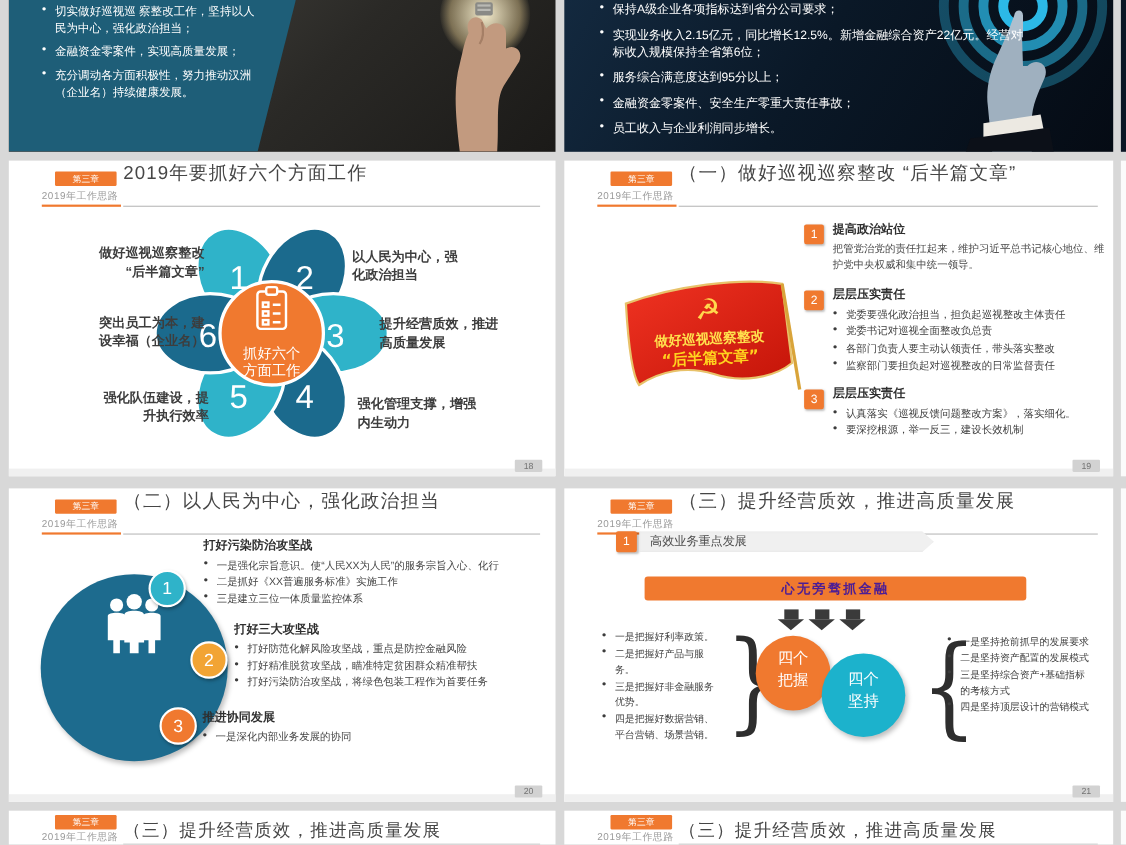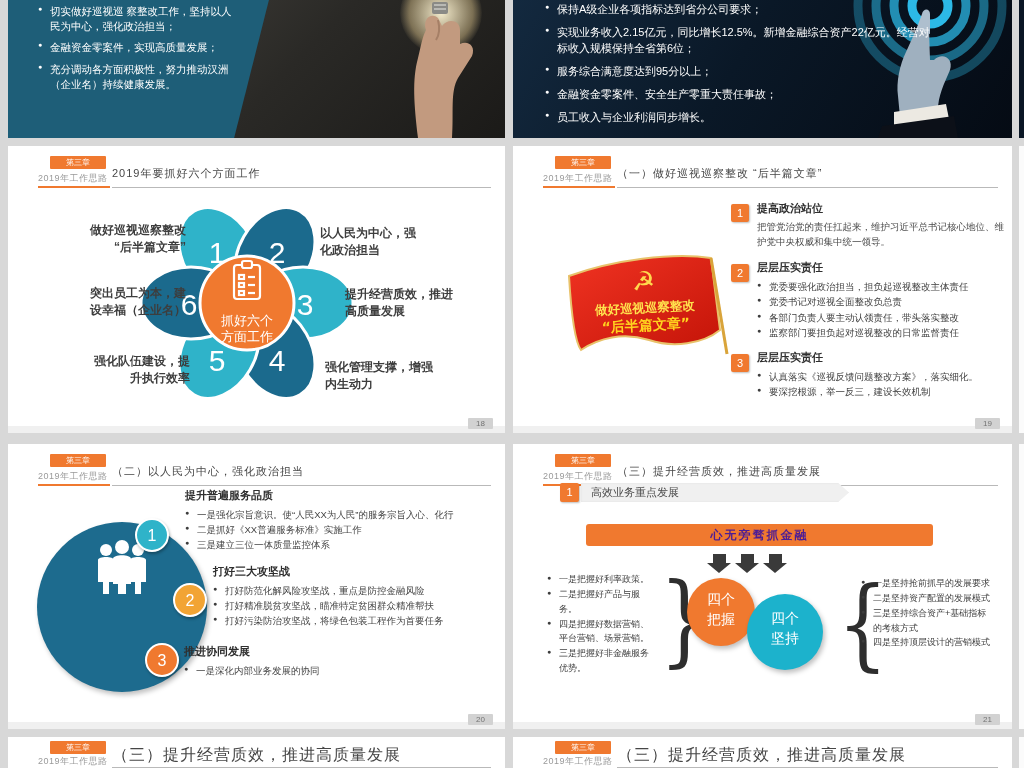--- a/index.html
+++ b/index.html
@@ -6,21 +6,21 @@
   #stage{position:relative;width:1024px;height:768px;overflow:hidden;background:#d8d8d8;
          font-family:"Liberation Sans","DejaVu Sans",sans-serif;}
   .slide{position:absolute;background:#fff;overflow:hidden;}
   .abs{position:absolute;}
   
   .hdr-badge{position:absolute;left:30px;top:10px;background:#f0792f;color:#fff;font-size:8px;
              line-height:13px;padding:0 16px;border-radius:1px;margin-left:12px;}
   .hdr-label{position:absolute;left:30px;top:26px;font-size:9px;color:#9a9a9a;letter-spacing:.5px;}
   .hdr-u{position:absolute;left:30px;top:40px;width:72px;height:2px;background:#f0792f;}
   .hdr-line{position:absolute;left:104px;top:41px;right:14px;height:1px;background:#b9b9b9;}
-  .hdr-title{position:absolute;left:104px;top:20px;font-size:11px;color:#464646;letter-spacing:1px;white-space:nowrap;}
+  .hdr-title{position:absolute;left:104px;top:0;font-size:17px;color:#464646;letter-spacing:1px;white-space:nowrap;}
   .footer{position:absolute;left:0;right:0;bottom:0;height:7px;background:#f0f0f0;}
   .pagenum{position:absolute;right:12px;bottom:4px;background:#d2d2d2;color:#737373;font-size:8px;
            line-height:11px;padding:0 8px;border-radius:1px;}
   
   ul.blt{list-style:none;margin:0;padding:0;}
   ul.blt li{position:relative;padding-left:12px;}
   ul.blt li::before{content:"●";position:absolute;left:0;top:0;font-size:7px;}
   ul.wblt li::before{color:#fff;}
   ul.gblt li::before{color:#3c3c3c;}
   
@@ -224,21 +224,21 @@
         <circle cx="32" cy="7" r="7"></circle>
           <path d="M23,19 C23,14 41,14 41,19 L41,44 L36,44 L36,54 L28,54 L28,44 L23,44 Z"></path>
       </g>
     </svg>
 
     <span class="numc" style="left:127px;top:74px;background:#2fb3c9;">1</span>
     <span class="numc" style="left:165px;top:139px;background:#f2a434;">2</span>
     <span class="numc" style="left:137px;top:199px;background:#f0792f;">3</span>
 
     <div class="abs sec" style="left:177px;top:44px;width:300px;">
-      <div class="sec-title">提升普遍服务品质</div>
+      <div class="sec-title">打好污染防治攻坚战</div>
       <ul class="blt gblt">
         <li>一是强化宗旨意识。使“人民XX为人民”的服务宗旨入心、化行</li>
         <li>二是抓好《XX普遍服务标准》实施工作</li>
         <li>三是建立三位一体质量监控体系</li>
       </ul>
     </div>
     <div class="abs sec" style="left:205px;top:120px;width:285px;">
       <div class="sec-title">打好三大攻坚战</div>
       <ul class="blt gblt">
         <li>打好防范化解风险攻坚战，重点是防控金融风险</li>
@@ -269,22 +269,22 @@
 
     <div class="banner" style="left:73px;top:80px;width:347px;height:22px;">心无旁骛抓金融</div>
 
     <div class="darr" style="left:200px;top:110px;"></div>
     <div class="darr" style="left:228px;top:110px;"></div>
     <div class="darr" style="left:256px;top:110px;"></div>
 
     <ul class="blt gblt abs sbul" style="left:34px;top:128px;width:108px;">
       <li>一是把握好利率政策。</li>
       <li>二是把握好产品与服务。</li>
+      <li>三是把握好非金融服务优势。</li>
       <li>四是把握好数据营销、平台营销、场景营销。</li>
-      <li>三是把握好非金融服务优势。</li>
     </ul>
     <div class="brace" style="left:140px;top:126px;">}</div>
 
     <div class="bigc pre" style="left:174px;top:134px;width:68px;height:68px;background:#f0792f;font-size:14px;line-height:1.4;padding-top:13px;box-sizing:border-box;">四个
 把握</div>
     <div class="bigc pre" style="left:234px;top:150px;width:76px;height:76px;background:#1cb2cc;font-size:14px;line-height:1.4;padding-top:16px;box-sizing:border-box;">四个
 坚持</div>
 
     <div class="brace" style="left:318px;top:130px;">{</div>
     <ul class="blt gblt abs sbul" style="left:348px;top:132px;width:130px;">

